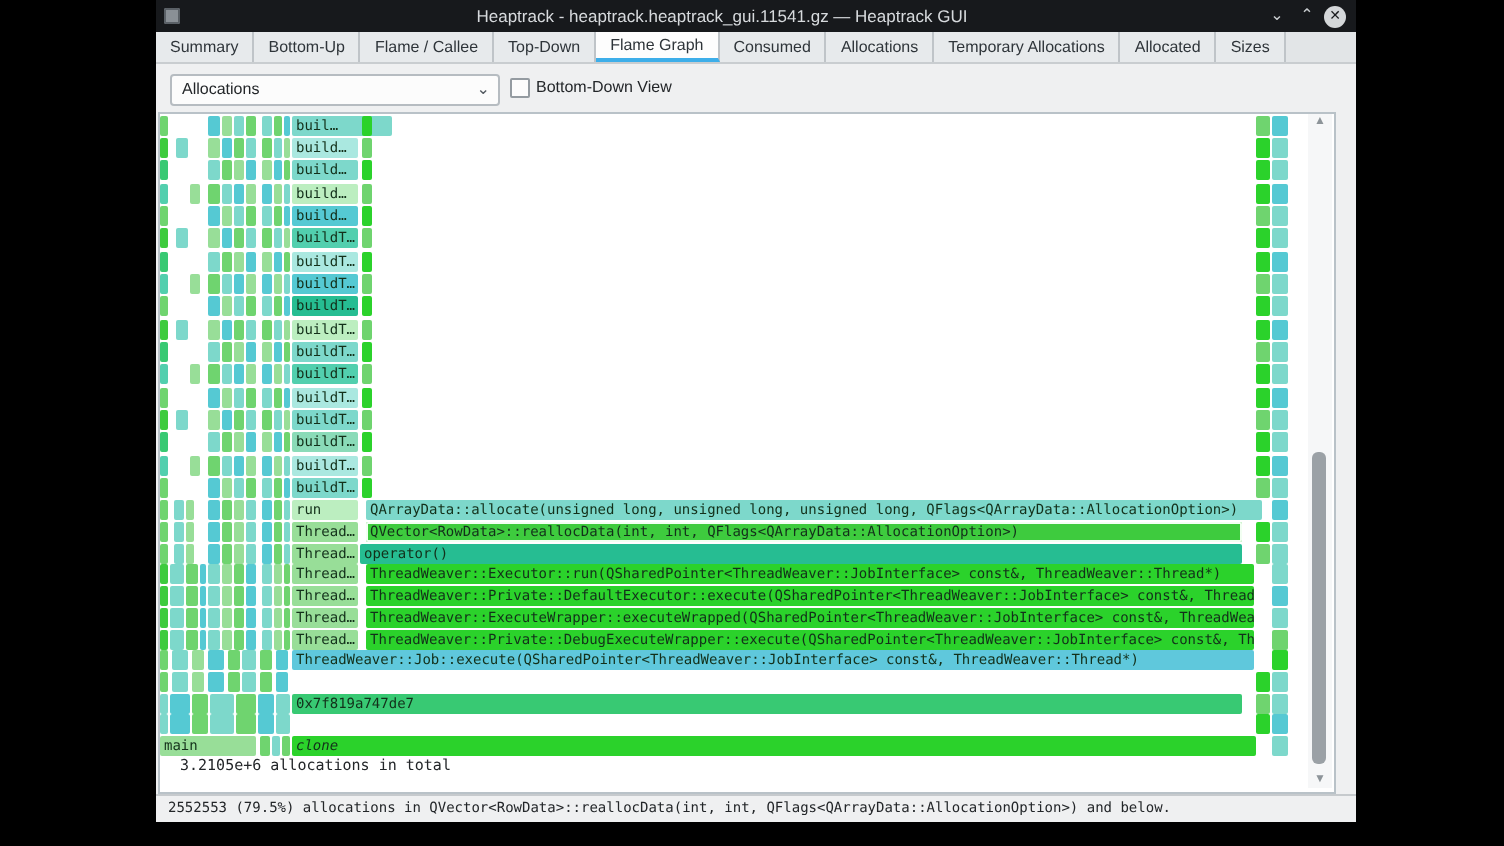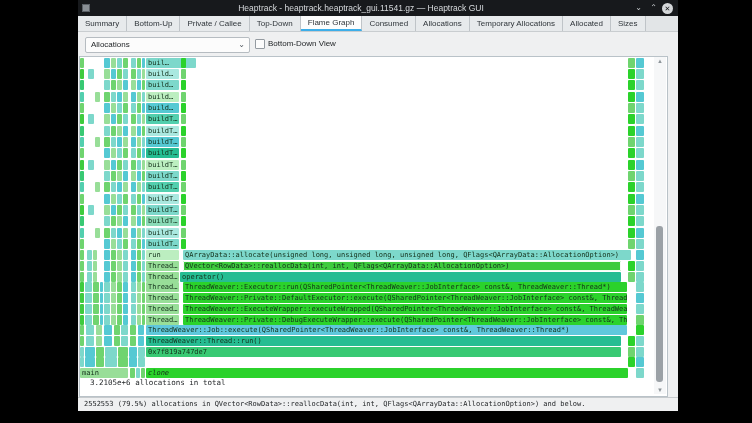--- a/index.html
+++ b/index.html
@@ -67,21 +67,21 @@
       <div id="win-icon"></div>
       <div id="win-title">Heaptrack - heaptrack.heaptrack_gui.11541.gz — Heaptrack GUI</div>
       <div class="win-ctl">⌄</div>
       <div class="win-ctl">⌃</div>
       <div id="close-ctl">✕</div>
     </div>
 
     <div id="tabbar">
         <div class="tab">Summary</div>
         <div class="tab">Bottom-Up</div>
-        <div class="tab">Private / Callee</div>
+        <div class="tab">Flame / Callee</div>
         <div class="tab">Top-Down</div>
         <div class="tab active">Flame Graph</div>
         <div class="tab">Consumed</div>
         <div class="tab">Allocations</div>
         <div class="tab">Temporary Allocations</div>
         <div class="tab">Allocated</div>
         <div class="tab">Sizes</div>
       </div>
 
     <div id="toolbar">
@@ -415,21 +415,20 @@
           <div class="cell" style="left: 66px; top: 268px; width: 481px; background: rgb(95, 200, 220);">ThreadWeaver::Job::execute(QSharedPointer&lt;ThreadWeaver::JobInterface&gt; const&amp;, ThreadWeaver::Thread*)</div>
           <div class="cell" style="left: 556px; top: 268px; width: 8px; background: rgb(43, 210, 43);"></div>
           <div class="cell" style="left: 0px; top: 279px; width: 4px; background: rgb(111, 212, 111);"></div>
           <div class="cell" style="left: 6px; top: 279px; width: 8px; background: rgb(125, 216, 203);"></div>
           <div class="cell" style="left: 16px; top: 279px; width: 6px; background: rgb(152, 222, 152);"></div>
           <div class="cell" style="left: 24px; top: 279px; width: 8px; background: rgb(85, 201, 211);"></div>
           <div class="cell" style="left: 34px; top: 279px; width: 6px; background: rgb(111, 212, 111);"></div>
           <div class="cell" style="left: 41px; top: 279px; width: 7px; background: rgb(125, 216, 203);"></div>
           <div class="cell" style="left: 50px; top: 279px; width: 6px; background: rgb(111, 212, 111);"></div>
           <div class="cell" style="left: 58px; top: 279px; width: 6px; background: rgb(85, 201, 211);"></div>
-          <div class="cell" style="left: 66px; top: 279px; width: 475px; background: rgb(38, 189, 146);">ThreadWeaver::Thread::run()</div>
           <div class="cell" style="left: 548px; top: 279px; width: 7px; background: rgb(43, 210, 43);"></div>
           <div class="cell" style="left: 556px; top: 279px; width: 8px; background: rgb(125, 216, 203);"></div>
           <div class="cell" style="left: 0px; top: 290px; width: 4px; background: rgb(125, 216, 203);"></div>
           <div class="cell" style="left: 5px; top: 290px; width: 10px; background: rgb(85, 201, 211);"></div>
           <div class="cell" style="left: 16px; top: 290px; width: 8px; background: rgb(111, 212, 111);"></div>
           <div class="cell" style="left: 25px; top: 290px; width: 12px; background: rgb(125, 216, 203);"></div>
           <div class="cell" style="left: 38px; top: 290px; width: 10px; background: rgb(111, 212, 111);"></div>
           <div class="cell" style="left: 49px; top: 290px; width: 8px; background: rgb(85, 201, 211);"></div>
           <div class="cell" style="left: 58px; top: 290px; width: 7px; background: rgb(125, 216, 203);"></div>
           <div class="cell" style="left: 66px; top: 290px; width: 475px; background: rgb(56, 201, 115);">0x7f819a747de7</div>

